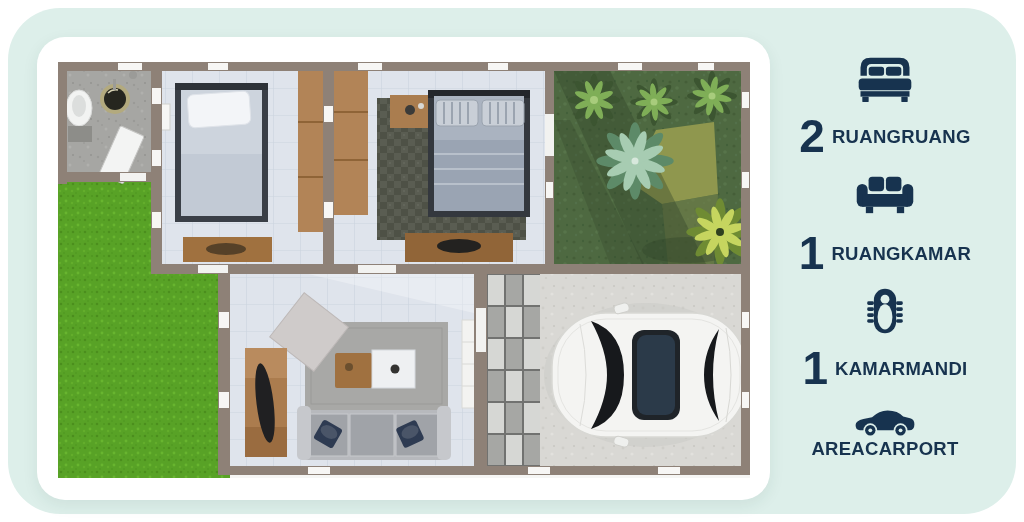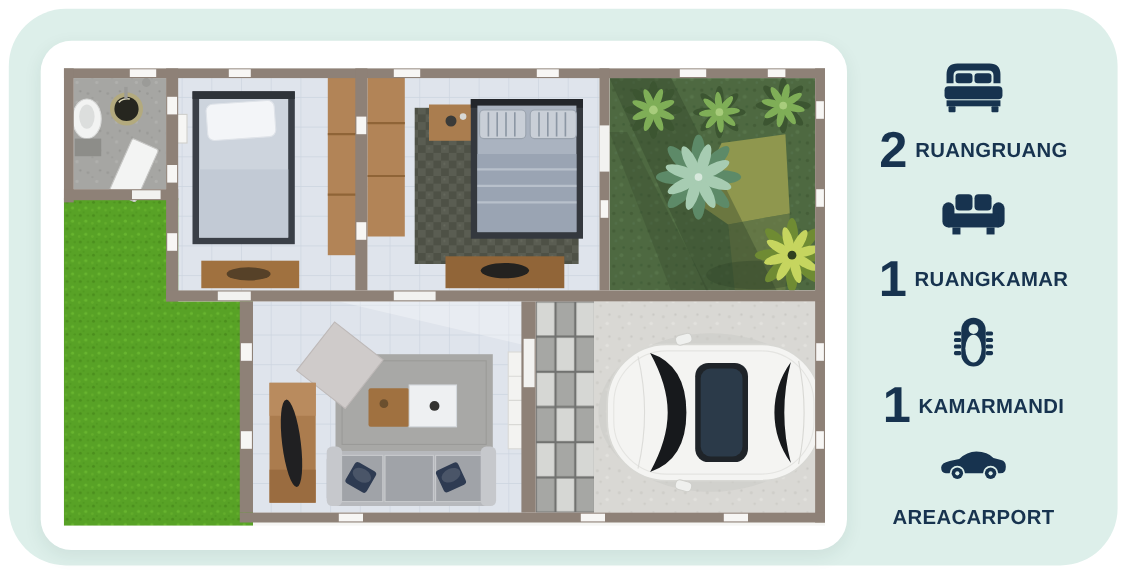--- a/index.html
+++ b/index.html
@@ -24,21 +24,21 @@
     color:var(--accent-navy,#17334f);
   }
   .icon svg{display:block;}
   .stat{display:flex;align-items:center;gap:8px;font-weight:bold;}
   .num{font-size:46px;line-height:.85;letter-spacing:-1px;}
   .num:empty{display:none;}
   .lines{display:flex;flex-direction:row;font-size:18.5px;line-height:1.07;letter-spacing:.3px;}
   .i1{margin-top:12px}.s1{margin-top:14px}
   .i2{margin-top:16px}.s2{margin-top:18px}
   .i3{margin-top:12px}.s3{margin-top:12px}
-  .i4{margin-top:18px}.s4{margin-top:21px}
+  .i4{margin-top:18px}.s4{margin-top:0}
 </style>
 </head>
 <body>
 
 <div class="panel"></div>
 
 <div class="card">
 <svg class="plan" viewBox="0 0 692 416">
   <defs>
     <pattern id="tileP" width="27" height="27" patternUnits="userSpaceOnUse">

